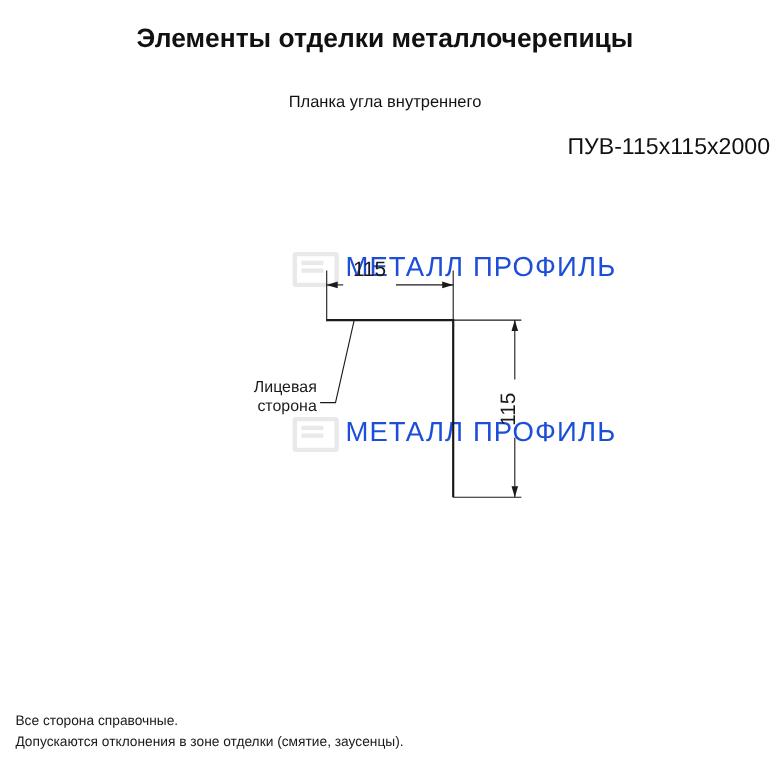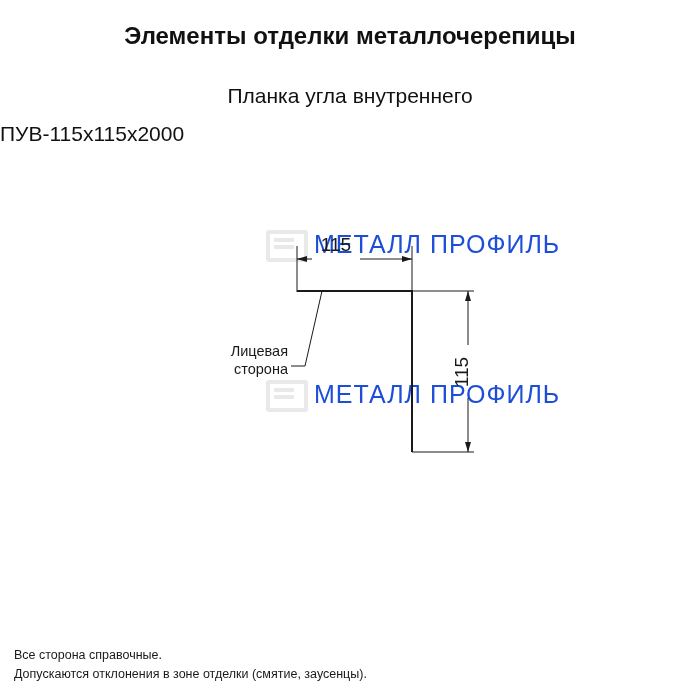--- a/index.html
+++ b/index.html
@@ -30,29 +30,29 @@
     font-weight: bold;
     letter-spacing: 0px;
     color: #111111;
   }
   .title-sub {
     position: absolute;
     top: 84px;
     left: 0;
     width: 700px;
     text-align: center;
-    font-size: 21px;
+    font-size: 15px;
     color: #111111;
   }
   .title-code {
     position: absolute;
     top: 122px;
     left: 0;
     width: 700px;
-    text-align: left;
+    text-align: right;
     font-size: 21px;
     color: #111111;
   }
   .drawing {
     position: absolute;
     top: 0;
     left: 0;
     width: 700px;
     height: 700px;
   }

